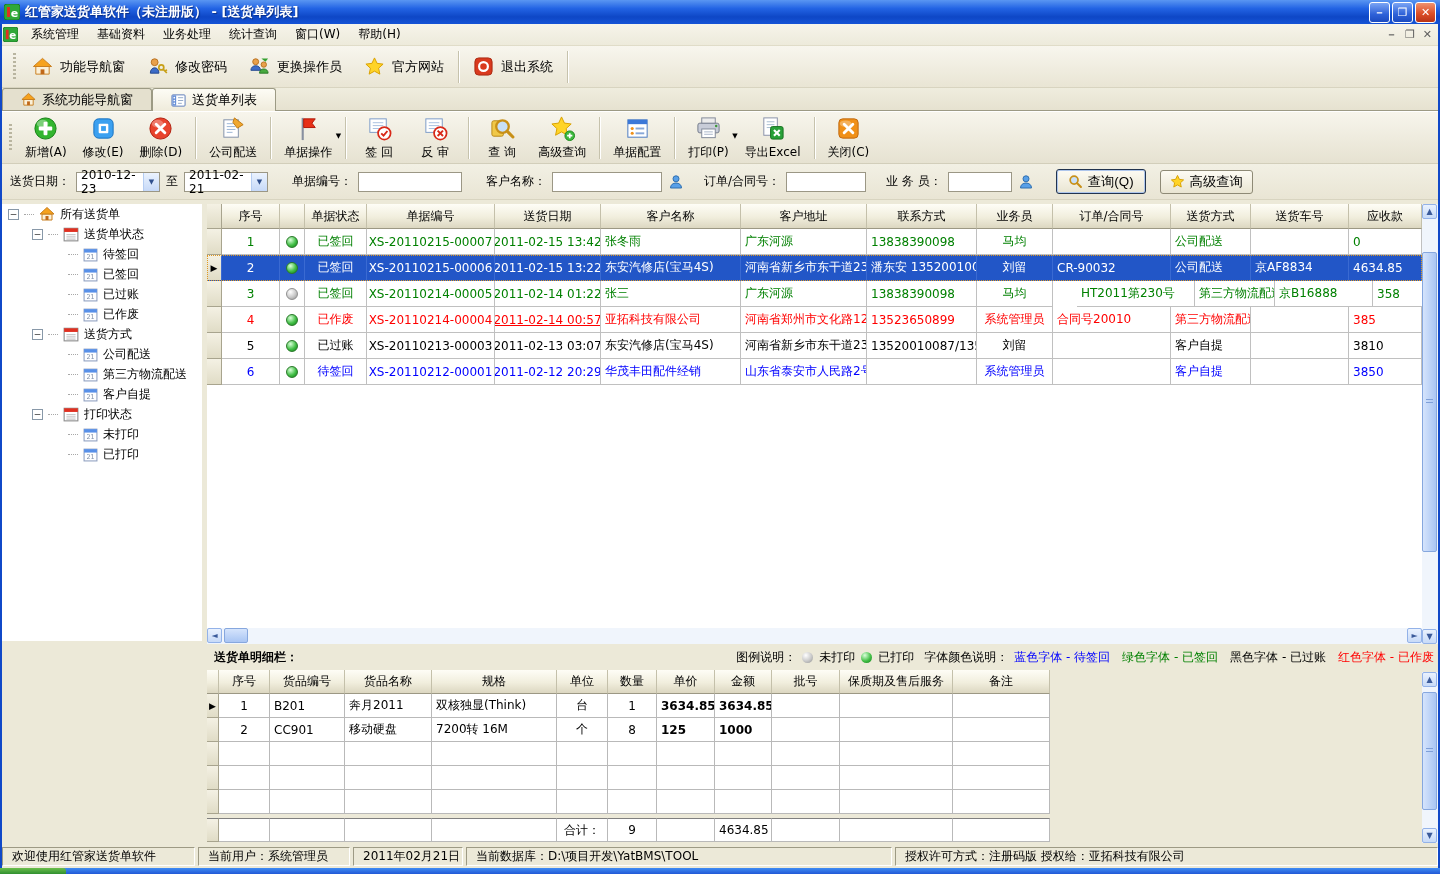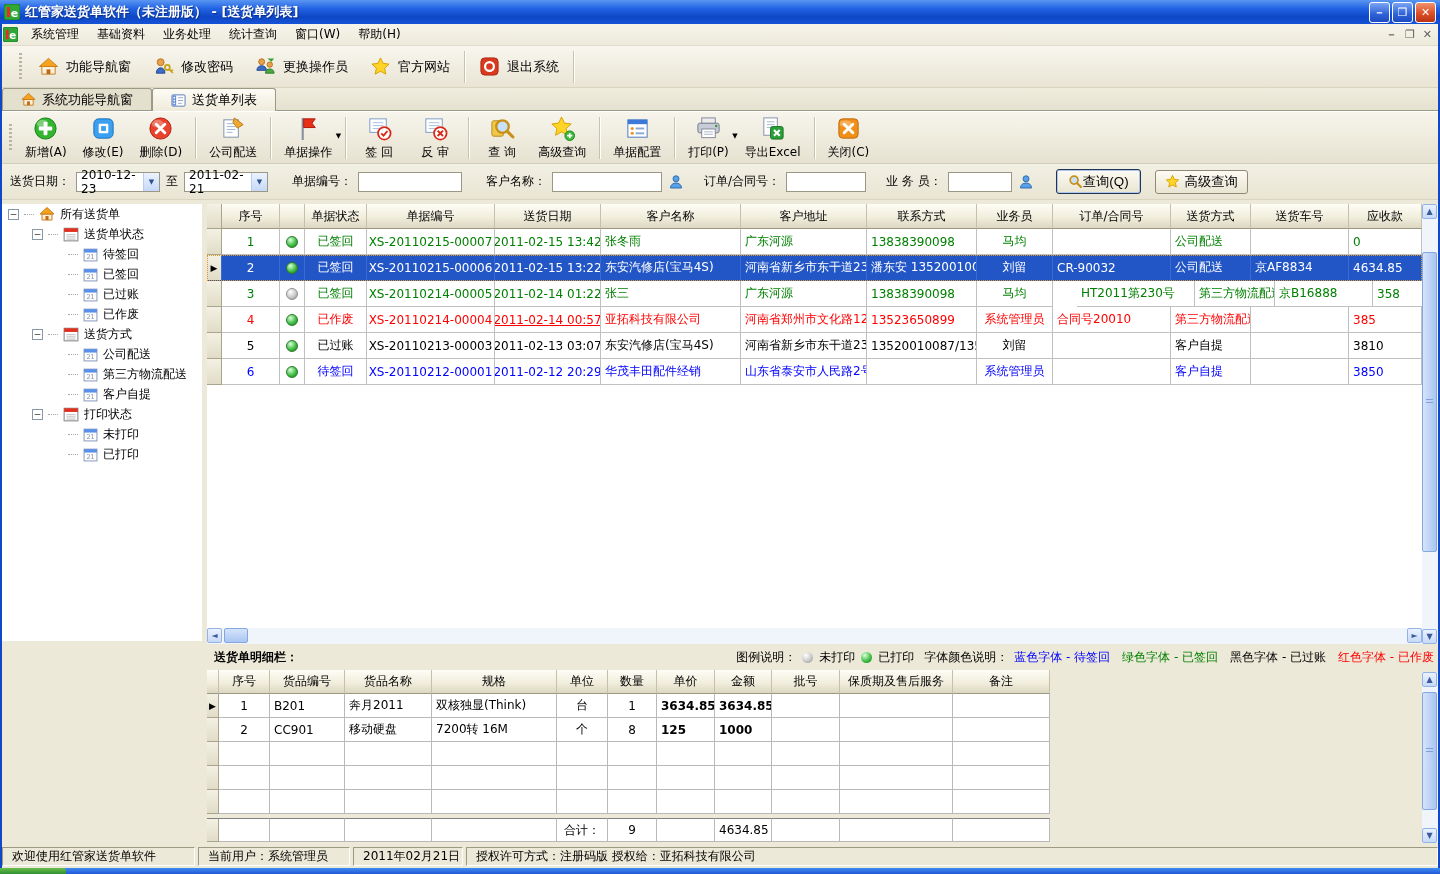--- a/index.html
+++ b/index.html
@@ -10,42 +10,42 @@
   .titlebar{top:0;height:24px;background:linear-gradient(180deg,#5A96F2 0%,#2364E4 35%,#0E47C6 70%,#1553D6 100%);display:flex;align-items:center;color:#fff;padding:0 4px}
   .titlebar .tt{font-weight:bold;font-size:13px;margin-left:5px;text-shadow:1px 1px 1px #0A2F86;flex:1;white-space:nowrap;overflow:hidden}
   .wbtn{width:21px;height:21px;border:1px solid #fff;border-radius:3px;margin-left:2px;display:flex;align-items:center;justify-content:center;color:#fff;font-size:11px;font-weight:bold;background:linear-gradient(180deg,#7AA4F4,#2E61D8 60%,#1C4BC0)}
   .wbtn.close{background:linear-gradient(180deg,#F0926F,#DD4F27 55%,#B93316)}
   
   .menubar{top:24px;height:22px;background:linear-gradient(180deg,#F6F4EA,#EDEADB);display:flex;align-items:center;border-bottom:1px solid #E0DCC8;padding-left:3px}
   .menu-item{padding:3px 9px;color:#000;cursor:default;white-space:nowrap}
   .mdict{margin-left:auto;display:flex;align-items:center;padding-right:8px;gap:8px;color:#5E5E5E;font-size:11px;font-weight:bold}
   .mdict span{cursor:default}
   
-  .topbar{top:46px;height:42px;background:linear-gradient(180deg,#F8F6EE,#E9E5D4);display:flex;align-items:center;border-bottom:1px solid #D8D4C0;padding-left:14px}
+  .topbar{top:46px;height:42px;background:linear-gradient(180deg,#F8F6EE,#E9E5D4);display:flex;align-items:center;border-bottom:1px solid #D8D4C0;padding-left:8px}
   .grip{width:3px;height:28px;margin:0 5px;background:repeating-linear-gradient(180deg,#B9B5A0 0 2px,transparent 2px 4px)}
   .xbtn{display:flex;align-items:center;gap:7px;height:34px;padding:0 11px;font-size:13px;color:#000;cursor:pointer;white-space:nowrap}
   .vsep{width:1px;height:32px;background:#C6C2AC;box-shadow:1px 0 0 #FFF;margin:0 3px}
   
   .tabbar{top:88px;height:23px;background:linear-gradient(180deg,#EFEDDE,#E6E2D0);display:flex;align-items:flex-end;padding-left:2px;border-bottom:1px solid #9C9A84}
   .tab{display:flex;align-items:center;gap:6px;height:22px;padding:0 18px;border:1px solid #9C9A84;border-bottom:none;border-radius:3px 3px 0 0;background:#E4E0CE;font-size:13px;cursor:pointer;white-space:nowrap}
   .tab.active{background:linear-gradient(180deg,#FDFCF5,#EFEBDB);height:23px;margin-bottom:-1px}
   
   .toolbar{top:111px;height:53px;background:linear-gradient(180deg,#F7F5EC,#E6E2D1);display:flex;align-items:center;border-top:1px solid #FFF;border-bottom:1px solid #D2CEBA;padding-left:4px}
   .tbtn{position:relative;display:flex;flex-direction:column;align-items:center;justify-content:center;min-width:56px;height:48px;padding:2px 8px;gap:2px;cursor:pointer}
   .tbtn .lbl{font-size:12px;color:#000;white-space:nowrap}
   .tbtn .drop{position:absolute;right:-1px;top:18px;font-size:7px;color:#000}
   .tsep{width:1px;height:42px;background:#C6C2AC;box-shadow:1px 0 0 #FFF;margin:0 5px}
   
   .filterbar{top:164px;height:36px;background:linear-gradient(180deg,#F2F0E4,#E9E5D4);display:flex;align-items:center;padding-left:10px;gap:6px;border-bottom:1px solid #D8D4C0}
   .fl{color:#000;white-space:nowrap}
   .fin{height:20px;border:1px solid #9B9785;background:#fff;font-size:12px;padding:1px 3px;font-family:inherit}
   .combo{display:flex;align-items:center;height:20px;border:1px solid #9B9785;background:#fff}
   .combo .val{width:66px;padding:0 4px;font-size:12px}
   .combo .cbtn{width:16px;height:18px;border-left:1px solid #B5CDF2;background:linear-gradient(180deg,#EBF3FE,#C6D9F8);display:flex;align-items:center;justify-content:center;font-size:7px;color:#30508E;cursor:pointer}
-  .qbtn{display:flex;align-items:center;height:25px;padding:0 11px;border:1px solid #22344F;border-radius:3px;background:linear-gradient(180deg,#FDFBF3,#E9E5D2);box-shadow:0 0 0 1px #AEC6EC inset;cursor:pointer;white-space:nowrap}
+  .qbtn{display:flex;align-items:center;gap:5px;height:25px;padding:0 11px;border:1px solid #22344F;border-radius:3px;background:linear-gradient(180deg,#FDFBF3,#E9E5D2);box-shadow:0 0 0 1px #AEC6EC inset;cursor:pointer;white-space:nowrap}
   .abtn{display:flex;align-items:center;gap:5px;height:24px;padding:0 9px;border:1px solid #8E8A76;border-radius:3px;background:linear-gradient(180deg,#FDFBF3,#E9E5D2);cursor:pointer;white-space:nowrap}
   
   .content{top:200px;height:445px;background:#ECE9D8}
   .treepanel{position:absolute;left:2px;top:4px;width:200px;height:437px;background:#fff;overflow:hidden}
   .trow{display:flex;align-items:center;height:20px;gap:5px;white-space:nowrap;cursor:pointer}
   .texp{flex:none;width:11px;height:11px;border:1px solid #8898A8;background:#fff;display:flex;align-items:center;justify-content:center;font-size:9px;line-height:8px;color:#303030}
   .stub{flex:none;width:10px;border-top:1px dotted #A8A8A8}
   .gridarea{position:absolute;left:207px;top:4px;width:1215px;height:424px;background:#fff;overflow:hidden}
   .grow{display:flex;height:26px}
   .grow.hdr{height:25px}
@@ -836,18 +836,19 @@
         <span class="sgrip"></span>
       </span>
     <span class="sbtn" style="left:0;bottom:0">▼</span>
   </div>
 </div>
 
 <div class="band statusbar" id="statusbar">
     <span class="seg" style="width: 193px;">欢迎使用红管家送货单软件</span>
     <span class="seg" style="width: 152px;">当前用户：系统管理员</span>
     <span class="seg" style="width: 110px;">2011年02月21日</span>
+    <span class="seg" style="width: 426px;">当前数据库：D:\项目开发\YatBMS\TOOL</span>
     <span class="seg" style="flex: 1 1 0%;">授权许可方式：注册码版 授权给：亚拓科技有限公司</span>
   </div>
 
 <div class="band taskbar">
   <span class="startnub"></span>
 </div>
 
 </body></html>

